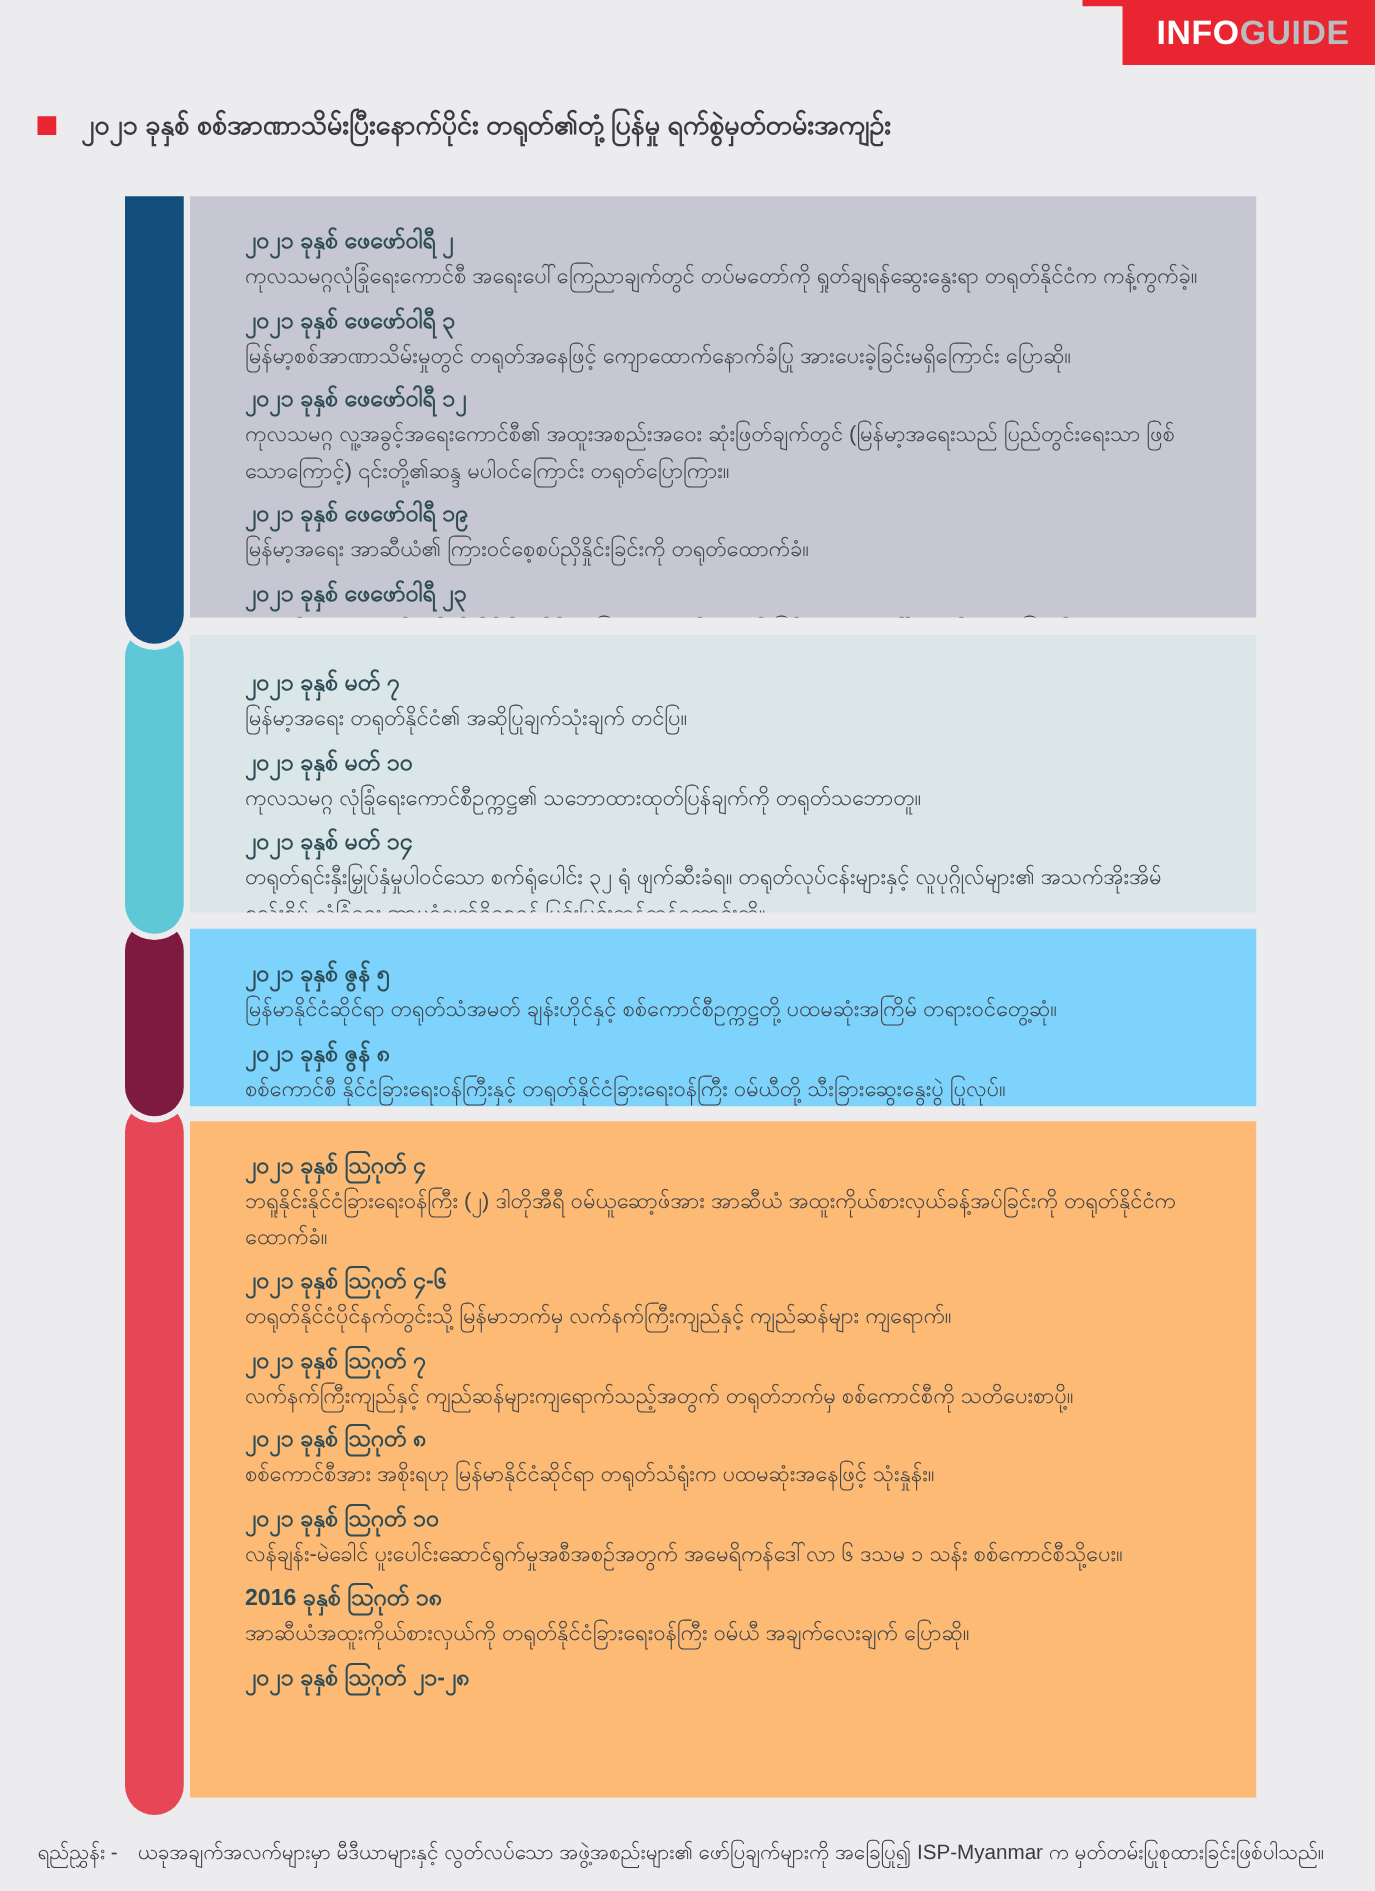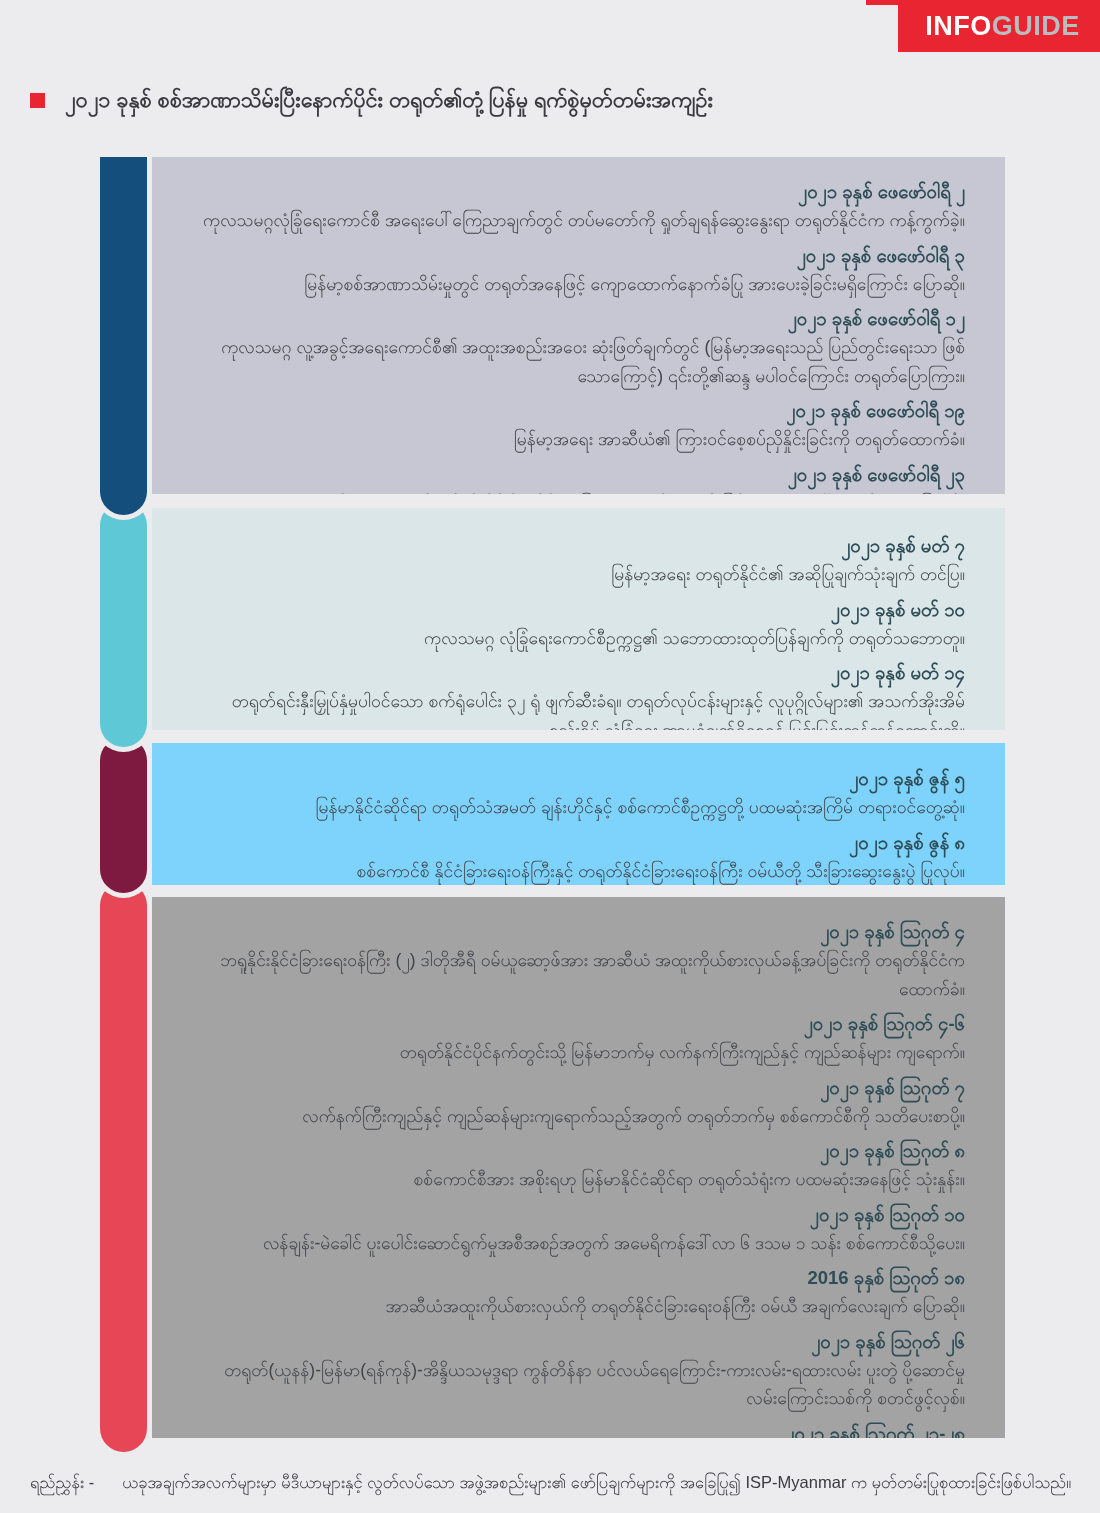--- a/index.html
+++ b/index.html
@@ -29,29 +29,28 @@
   
   .timeline{position:absolute;top:157px;left:100px;width:905px;}
   .tl-section{position:relative;}
   .bar{
     position:absolute;left:0;width:47px;
     box-shadow:0 0 0 5px #ececee;
   }
   .panel{
     margin-left:52px;box-sizing:border-box;overflow:hidden;
     padding:21px 40px 10px 44px;
-    text-align:right;
   }
   .entry{margin-bottom:7px;}
   .entry-date{font-weight:bold;font-size:18.5px;line-height:28px;color:#2e4d57;}
   .entry-text{font-size:17.5px;line-height:28.5px;color:#414449;}
 
   
   .footer{position:absolute;left:30px;top:1470px;width:1055px;font-size:16.5px;line-height:24px;color:#3a3a40;display:flex;}
-  .footer-label{flex:none;margin-right:28px;}
+  .footer-label{flex:none;margin-right:16px;}
 </style>
 </head>
 <body>
 
 <div class="page">
 
   <div class="top-strip" style="background: rgb(232, 37, 48);"></div>
 
   <div class="banner" style="background: rgb(232, 37, 48);">
     <span class="b1">INFO</span>
@@ -114,21 +113,21 @@
             <div class="entry-text">မြန်မာနိုင်ငံဆိုင်ရာ တရုတ်သံအမတ် ချန်းဟိုင်နှင့် စစ်ကောင်စီဥက္ကဋ္ဌတို့ ပထမဆုံးအကြိမ် တရားဝင်တွေ့ဆုံ။</div>
           </div>
           <div class="entry">
             <div class="entry-date">၂၀၂၁ ခုနှစ် ဇွန် ၈</div>
             <div class="entry-text">စစ်ကောင်စီ နိုင်ငံခြားရေးဝန်ကြီးနှင့် တရုတ်နိုင်ငံခြားရေးဝန်ကြီး ဝမ်ယီတို့ သီးခြားဆွေးနွေးပွဲ ပြုလုပ်။</div>
           </div>
         </div>
       </section>
       <section class="tl-section" style="z-index: 10; margin-bottom: 0px;">
         <div class="bar" style="background: rgb(231, 70, 86); top: -15px; bottom: -14px; border-radius: 24px;"></div>
-        <div class="panel" style="background: #a3a3a3; height: 541px; ">
+        <div class="panel" style="background: #fdba74; height: 541px; ">
           <div class="entry">
             <div class="entry-date">၂၀၂၁ ခုနှစ် ဩဂုတ် ၄</div>
             <div class="entry-text">ဘရူနိုင်းနိုင်ငံခြားရေးဝန်ကြီး (၂) ဒါတိုအီရီ ဝမ်ယူဆော့ဖ်အား အာဆီယံ အထူးကိုယ်စားလှယ်ခန့်အပ်ခြင်းကို တရုတ်နိုင်ငံက ထောက်ခံ။</div>
           </div>
           <div class="entry">
             <div class="entry-date">၂၀၂၁ ခုနှစ် ဩဂုတ် ၄-၆</div>
             <div class="entry-text">တရုတ်နိုင်ငံပိုင်နက်တွင်းသို့ မြန်မာဘက်မှ လက်နက်ကြီးကျည်နှင့် ကျည်ဆန်များ ကျရောက်။</div>
           </div>
           <div class="entry">
             <div class="entry-date">၂၀၂၁ ခုနှစ် ဩဂုတ် ၇</div>
@@ -140,24 +139,20 @@
           </div>
           <div class="entry">
             <div class="entry-date">၂၀၂၁ ခုနှစ် ဩဂုတ် ၁၀</div>
             <div class="entry-text">လန်ချန်း-မဲခေါင် ပူးပေါင်းဆောင်ရွက်မှုအစီအစဉ်အတွက် အမေရိကန်ဒေါ်လာ ၆ ဒသမ ၁ သန်း စစ်ကောင်စီသို့ပေး။</div>
           </div>
           <div class="entry">
             <div class="entry-date">2016 ခုနှစ် ဩဂုတ် ၁၈</div>
             <div class="entry-text">အာဆီယံအထူးကိုယ်စားလှယ်ကို တရုတ်နိုင်ငံခြားရေးဝန်ကြီး ဝမ်ယီ အချက်လေးချက် ပြောဆို။</div>
           </div>
           <div class="entry">
-            <div class="entry-date">၂၀၂၁ ခုနှစ် ဩဂုတ် ၂၆</div>
-            <div class="entry-text">တရုတ်(ယူနန်)-မြန်မာ(ရန်ကုန်)-အိန္ဒိယသမုဒ္ဒရာ ကွန်တိန်နာ ပင်လယ်ရေကြောင်း-ကားလမ်း-ရထားလမ်း ပူးတွဲ ပို့ဆောင်မှုလမ်းကြောင်းသစ်ကို စတင်ဖွင့်လှစ်။</div>
-          </div>
-          <div class="entry">
             <div class="entry-date">၂၀၂၁ ခုနှစ် ဩဂုတ် ၂၁-၂၈</div>
           </div>
         </div>
       </section>
     </div>
 
   <div class="footer">
     <span class="footer-label">ရည်ညွှန်း -</span>
     <span class="footer-text">ယခုအချက်အလက်များမှာ မီဒီယာများနှင့် လွတ်လပ်သော အဖွဲ့အစည်းများ၏ ဖော်ပြချက်များကို အခြေပြု၍ ISP-Myanmar က မှတ်တမ်းပြုစုထားခြင်းဖြစ်ပါသည်။</span>
   </div>

